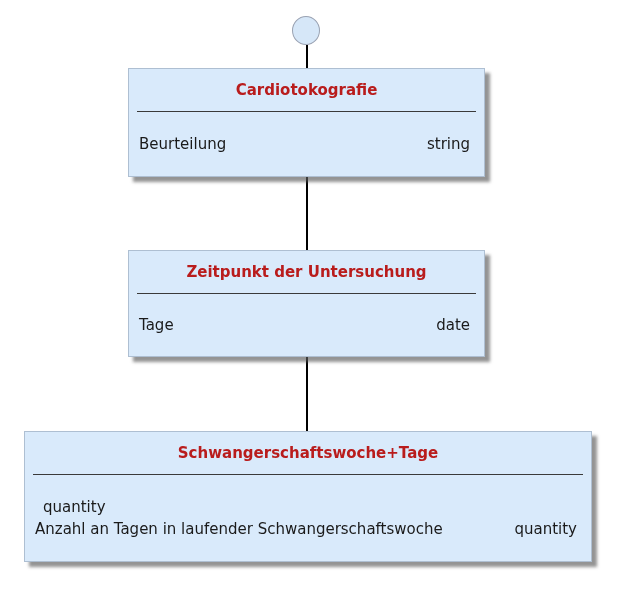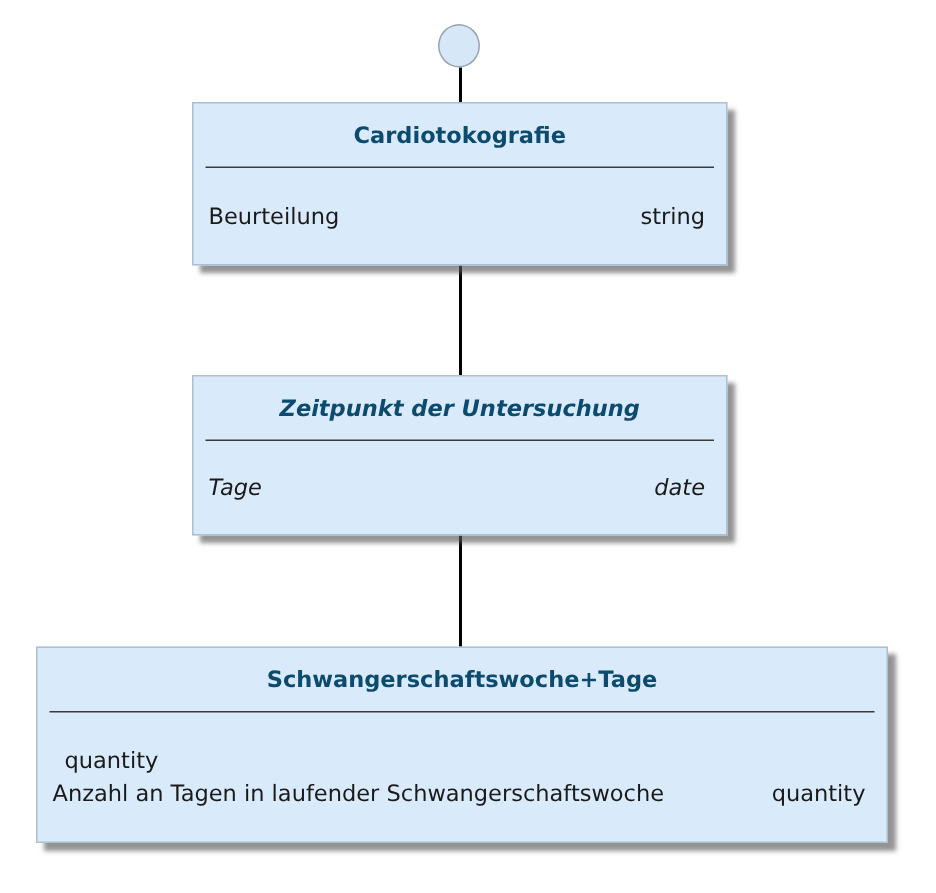--- a/index.html
+++ b/index.html
@@ -40,31 +40,31 @@
     position: absolute;
     box-sizing: border-box;
     background: #d9eafb;
     border: 1px solid #aebfd2;
     box-shadow: 5px 5px 3px rgba(90, 90, 90, 0.65);
     display: flex;
     flex-direction: column;
     z-index: 1;
   }
   .node1 { left: 128px; top: 68px;  width: 357px; height: 109px; }
-  .node2 { left: 128px; top: 250px; width: 357px; height: 107px; font-style: italic; }
+  .node2 { left: 128px; top: 250px; width: 357px; height: 107px; }
   .node3 { left: 24px;  top: 431px; width: 568px; height: 131px; }
   .node-title {
     height: 42px;
     flex: 0 0 42px;
     display: flex;
     align-items: center;
     justify-content: center;
     font-size: 15px;
     font-weight: bold;
-    color: #0c4a6e;
+    color: #b91c1c;
   }
   .node-divider {
     border: none;
     border-top: 1px solid #3a3a3a;
     margin: 0 8px;
     height: 0;
   }
   .node-body {
     flex: 1 1 auto;
     display: flex;

